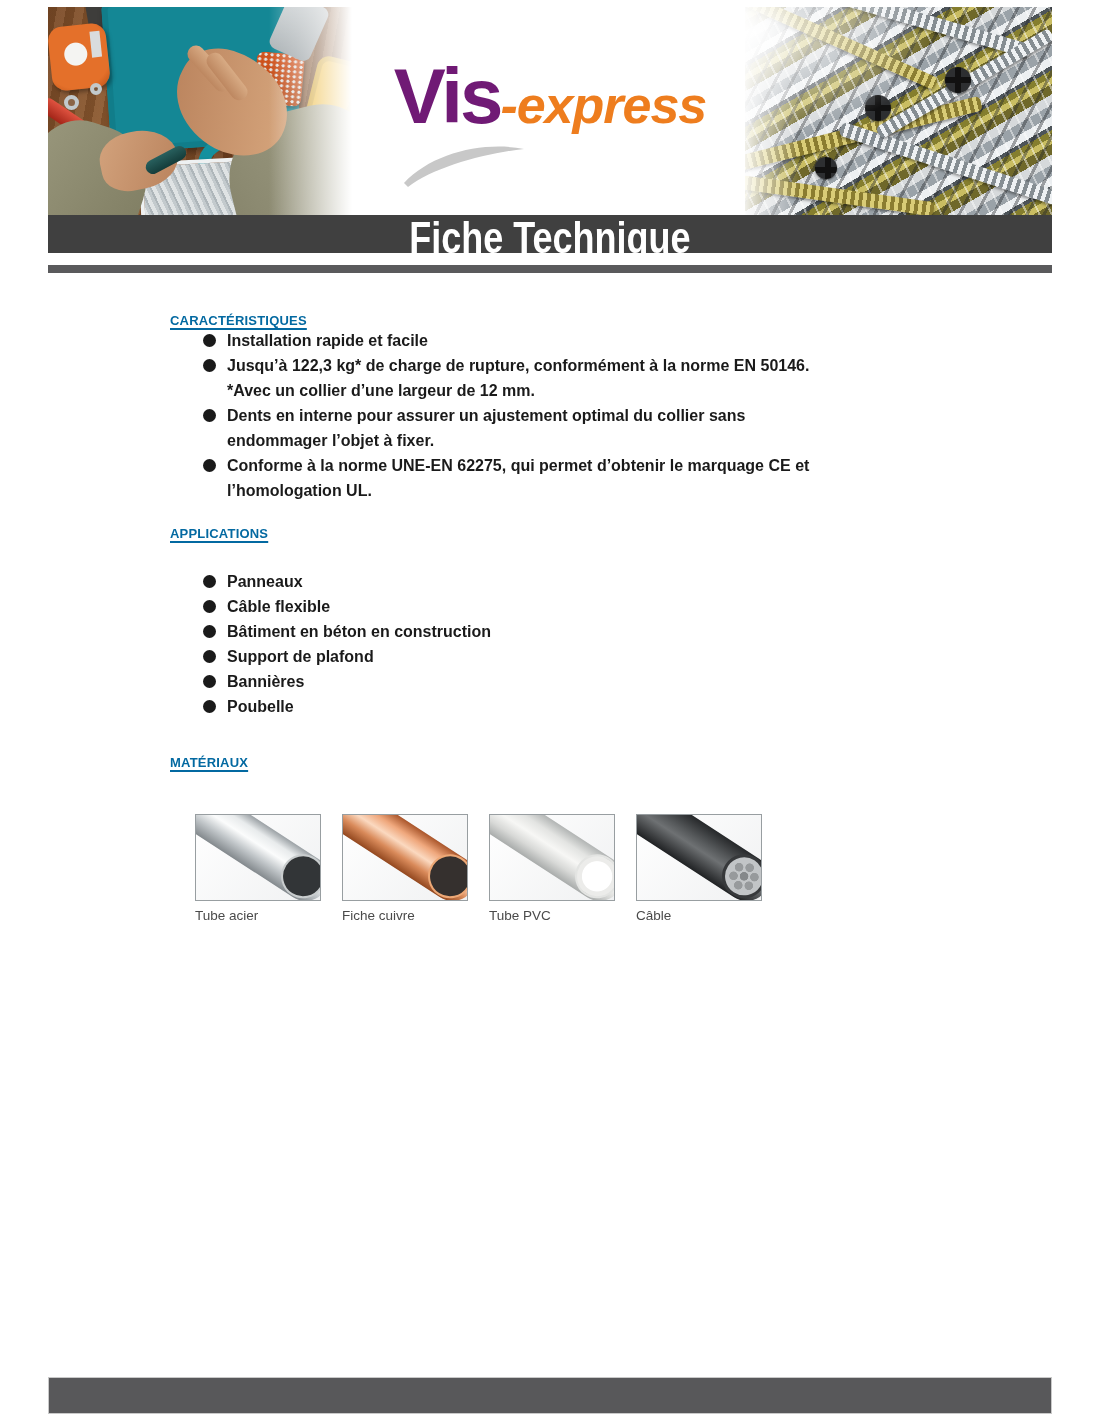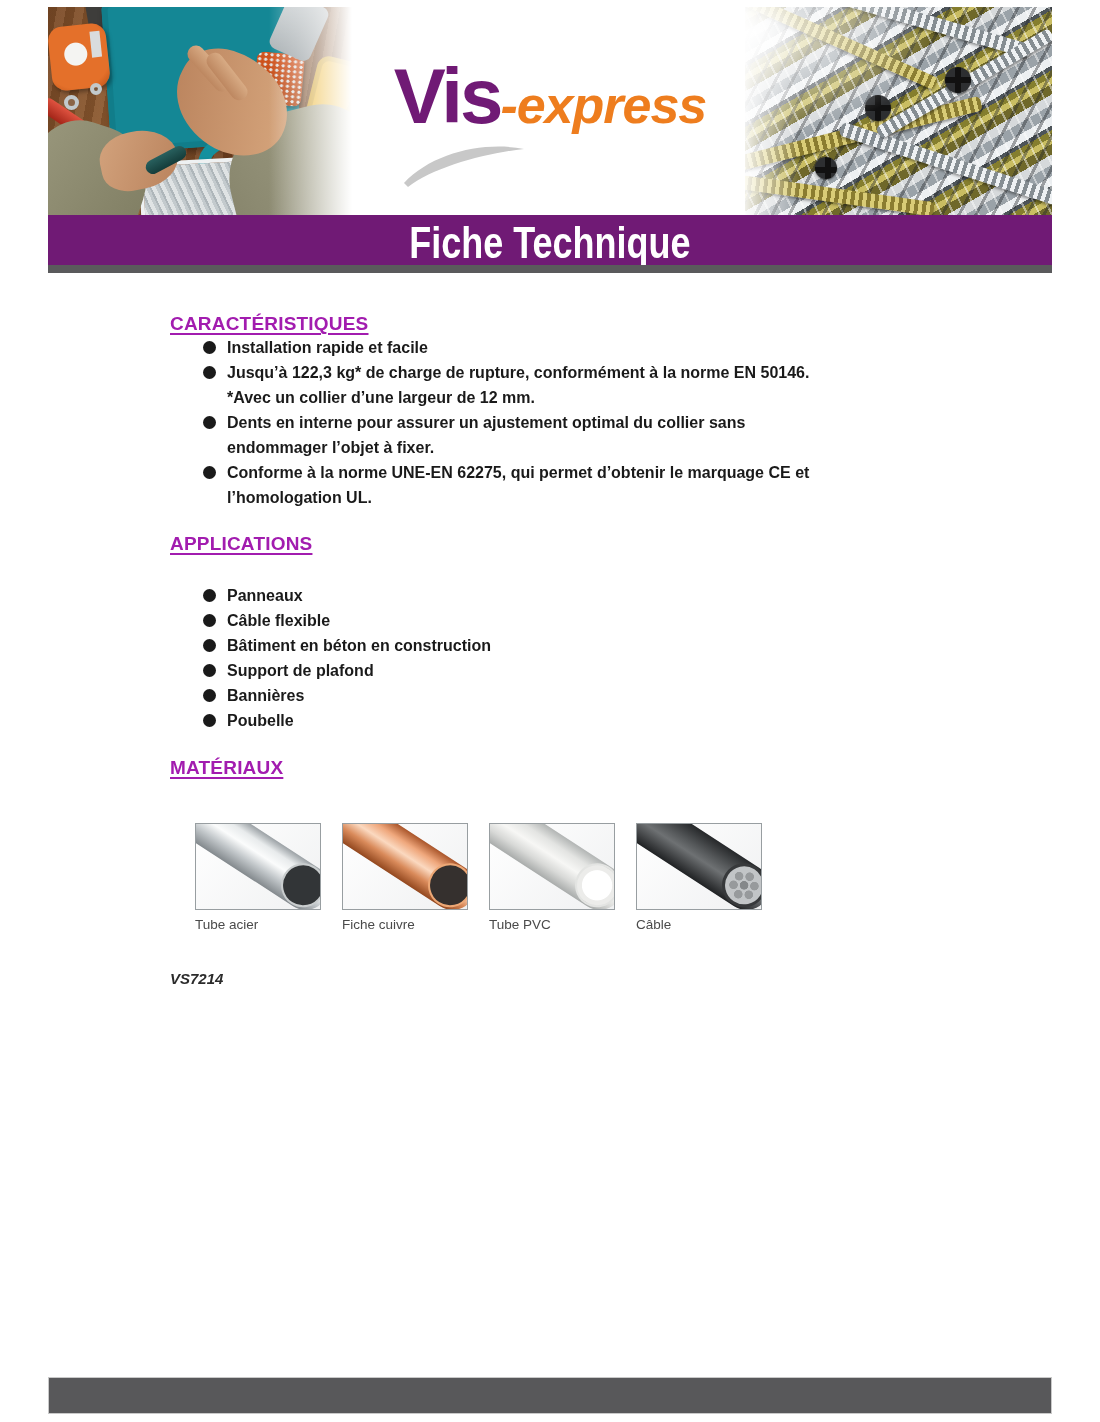--- a/index.html
+++ b/index.html
@@ -74,30 +74,30 @@
       linear-gradient(to left, rgba(255,255,255,0) 82%, rgba(255,255,255,.9) 100%); }
 
   
   .logo-area { flex: 1; background: #fff; position: relative; display: flex; justify-content: center; }
   .logo-wrap { position: relative; margin-top: 44px; white-space: nowrap; }
   .logo-vis { font-size: 78px; font-weight: bold; color: #701a75; letter-spacing: -3px; }
   .logo-express { font-size: 52px; font-weight: bold; font-style: italic; color: #ee7d1e; letter-spacing: -1px; }
   .swoosh { position: absolute; left: 4px; top: 86px; width: 132px; height: 54px; }
 
   
-  .banner { position: absolute; top: 215px; left: 48px; width: 1004px; height: 50px; background: #701a75; display: flex; align-items: flex-end; justify-content: center; }
+  .banner { position: absolute; top: 215px; left: 48px; width: 1004px; height: 38px; background: #404040; display: flex; align-items: flex-start; justify-content: center; }
   .banner-title { color: #ffffff; font-weight: bold; font-size: 45px; transform: scaleX(0.80); line-height: 1; }
   .banner-shadow { position: absolute; top: 265px; left: 48px; width: 1004px; height: 8px; background: #5a5a5c; }
 
   
   .main { position: absolute; top: 273px; left: 0; width: 1100px; padding-left: 170px; }
-  .section-heading { font-size: 19px; font-weight: bold; color: #a21caf; letter-spacing: .2px; text-decoration: underline; text-decoration-thickness: 2px; text-underline-offset: 3px; }
+  .section-heading { font-size: 13px; font-weight: bold; color: #0369a1; letter-spacing: .2px; text-decoration: underline; text-decoration-thickness: 2px; text-underline-offset: 3px; }
   .h-carac { margin-top: 40px; }
   .h-appli { margin-top: 23px; }
-  .h-mater { margin-top: 24px; }
+  .h-mater { margin-top: 36px; }
 
   .bullet-list { }
   .bullet-item { display: flex; padding-left: 33px; }
   .bullet-dot { flex: none; width: 13px; height: 13px; border-radius: 50%; background: #1a1a1a; margin-top: 6px; margin-right: 11px; }
   .bullet-text { font-size: 16px; font-weight: bold; color: #1a1a1a; line-height: 25px; }
   .app-list { margin-top: 28px; }
 
   
   .materials-row { display: flex; gap: 21px; margin-top: 44px; margin-left: 25px; }
   .mat-card { width: 126px; }
@@ -285,17 +285,16 @@
       <div class="mat-card">
         <div class="mat-img">
           <div class="tube tube-cable">
               <div class="cap cap-cable"></div>
             </div>
         </div>
         <div class="mat-label">Câble</div>
       </div>
     </div>
 
-    <div class="reference">VS7214</div>
   </div>
 
   <div class="footer-bar"></div>
 </div>
 
 </body></html>

